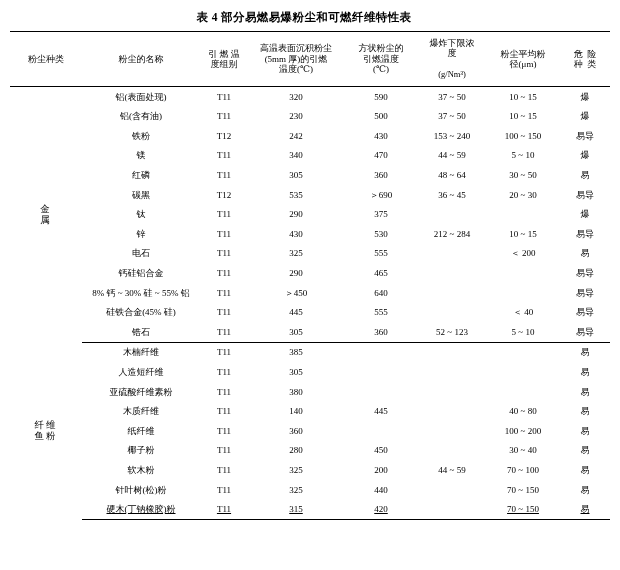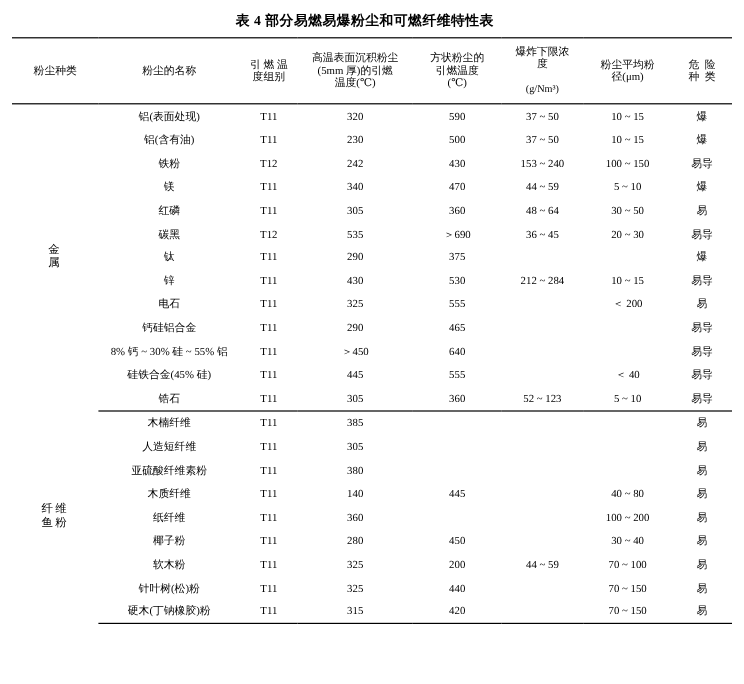--- a/index.html
+++ b/index.html
@@ -53,20 +53,21 @@
   tbody td {
     height: 19.6px;
     font-size: 9px;
   }
   tr.section-end td {
     border-bottom: 1px solid #000;
     margin-top: 48px;
   }
   tr.table-end td {
     border-bottom: 1.3px solid #000;
+    text-decoration: underline;
   }
   .catcell {
     font-size: 9.5px;
     letter-spacing: 2px;
     line-height: 2.3;
   }
   .note {
     margin-top: 5px;
     font-size: 8px;
     line-height: 1.3;

